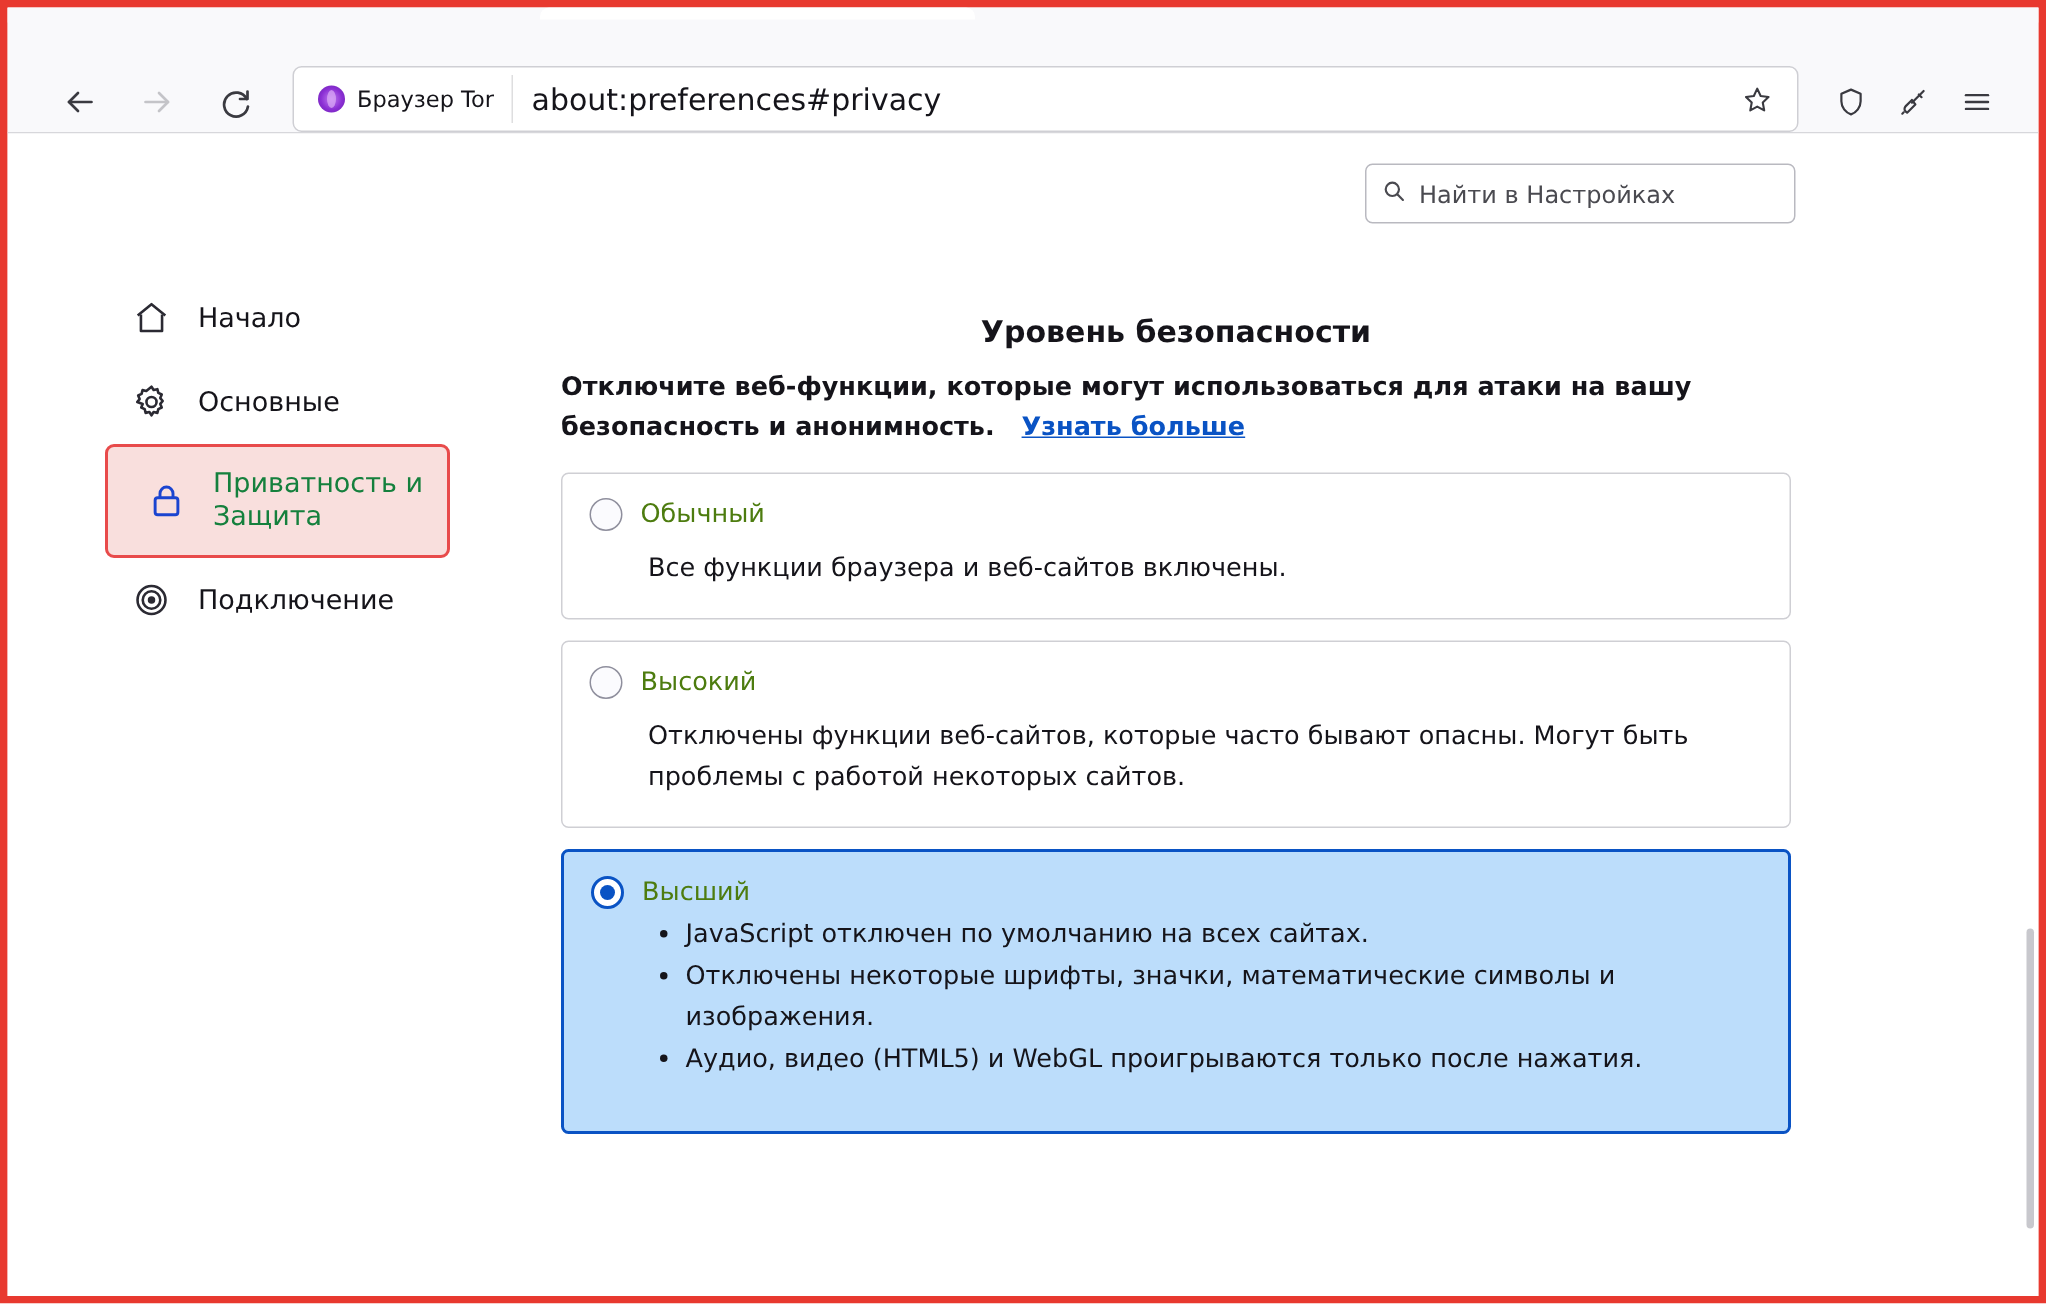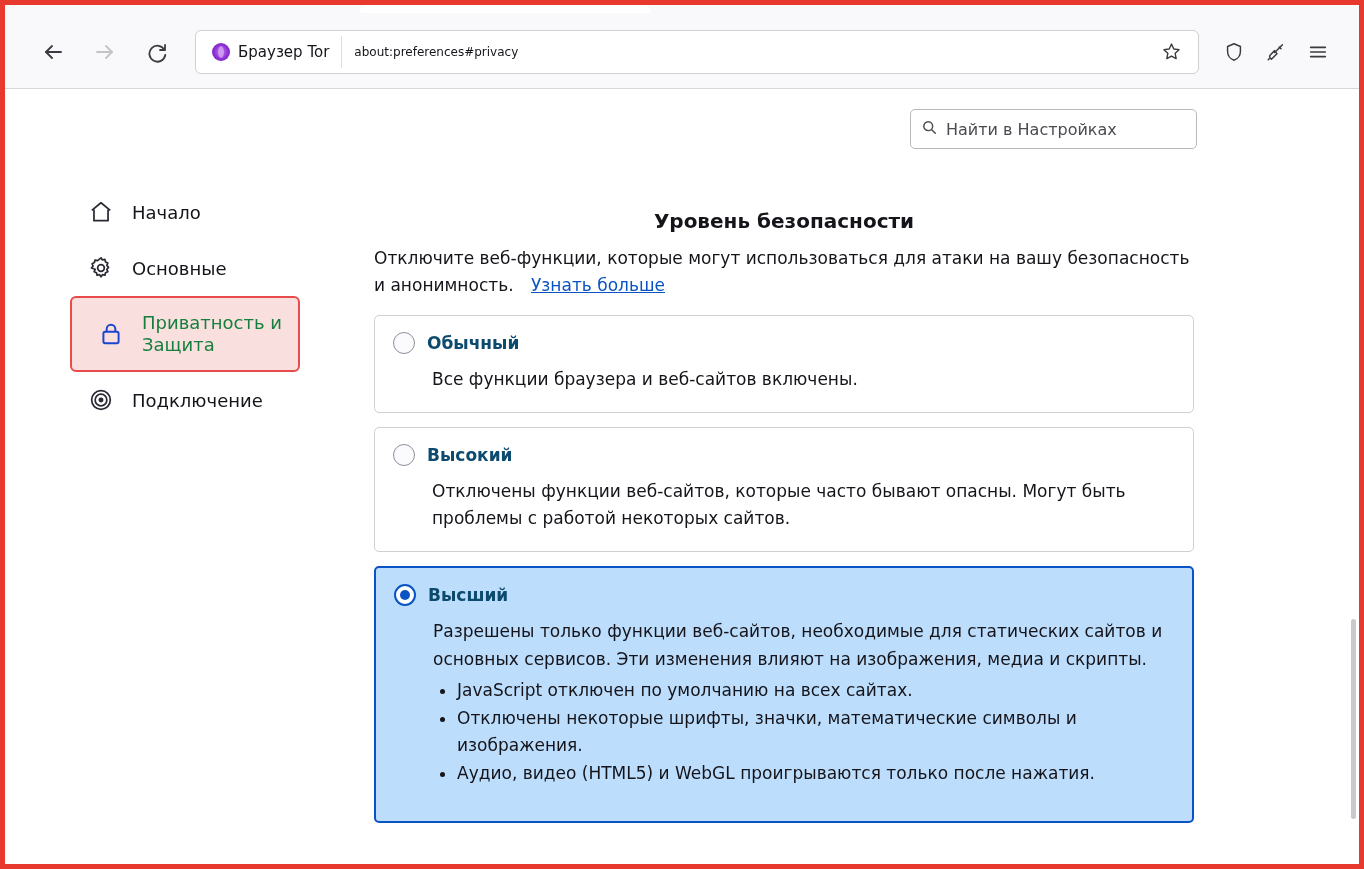--- a/index.html
+++ b/index.html
@@ -45,21 +45,21 @@
     background: #ffffff;
     border-radius: 6px 6px 0 0;
   }
 
   .navbar {
     position: absolute;
     top: 10px; left: 0;
     width: 100%;
     height: 73px;
     display: flex;
-    align-items: center;
+    align-items: flex-end;
     padding: 0 20px 0 28px;
     gap: 0;
   }
 
   .nav-btn {
     width: 40px; height: 40px;
     display: flex; align-items: center; justify-content: center;
     border-radius: 6px;
     color: #3a3a40;
     flex: 0 0 auto;
@@ -109,21 +109,21 @@
     border-radius: 50%;
     background: #d9a8f6;
     opacity: .75;
   }
   .identity-label {
     font-size: 15px;
     color: #15141a;
     white-space: nowrap;
   }
   .url-text {
-    font-size: 12px;
+    font-size: 20px;
     color: #15141a;
     white-space: nowrap;
     overflow: hidden;
     text-overflow: ellipsis;
   }
   .url-actions {
     margin-left: auto;
     display: flex;
     align-items: center;
     gap: 0;
@@ -217,20 +217,21 @@
     font-weight: bold;
     color: #15141a;
     margin: 0 0 12px 0;
     text-align: center;
   }
   .section-desc {
     font-size: 17px;
     color: #15141a;
     line-height: 1.6;
     margin: 0 0 16px 0;
+    font-weight: bold;
   }
   .link {
     color: #0a53c4;
     text-decoration: underline;
     margin-left: 12px;
   }
 
   .level-card {
     border: 1px solid #cfcfd4;
     border-radius: 5px;
@@ -262,22 +263,22 @@
   .radio.checked::after {
     content: "";
     position: absolute;
     left: 4px; top: 4px;
     width: 10px; height: 10px;
     border-radius: 50%;
     background: #0a53c4;
   }
   .level-name {
     font-size: 17px;
-    font-weight: bold;
-    color: #0c4a6e;
+    font-weight: normal;
+    color: #4d7c0f;
   }
   .level-desc {
     font-size: 17px;
     color: #15141a;
     line-height: 1.62;
     margin: 12px 0 0 39px;
   }
   .level-list {
     margin: 4px 0 16px 39px;
     padding-left: 24px;
@@ -454,21 +455,20 @@
           <span class="level-name">Высокий</span>
         </div>
         <div class="level-desc">Отключены функции веб-сайтов, которые часто бывают опасны. Могут быть проблемы с работой некоторых сайтов.</div>
       </div>
 
       <div class="level-card selected">
         <div class="level-head">
           <span class="radio checked"></span>
           <span class="level-name">Высший</span>
         </div>
-        <div class="level-desc">Разрешены только функции веб-сайтов, необходимые для статических сайтов и основных сервисов. Эти изменения влияют на изображения, медиа и скрипты.</div>
         <ul class="level-list">
           <li>JavaScript отключен по умолчанию на всех сайтах.</li>
           <li>Отключены некоторые шрифты, значки, математические символы и изображения.</li>
           <li>Аудио, видео (HTML5) и WebGL проигрываются только после нажатия.</li>
         </ul>
       </div>
 
     </div>
 
     <div class="scrollbar"></div>

